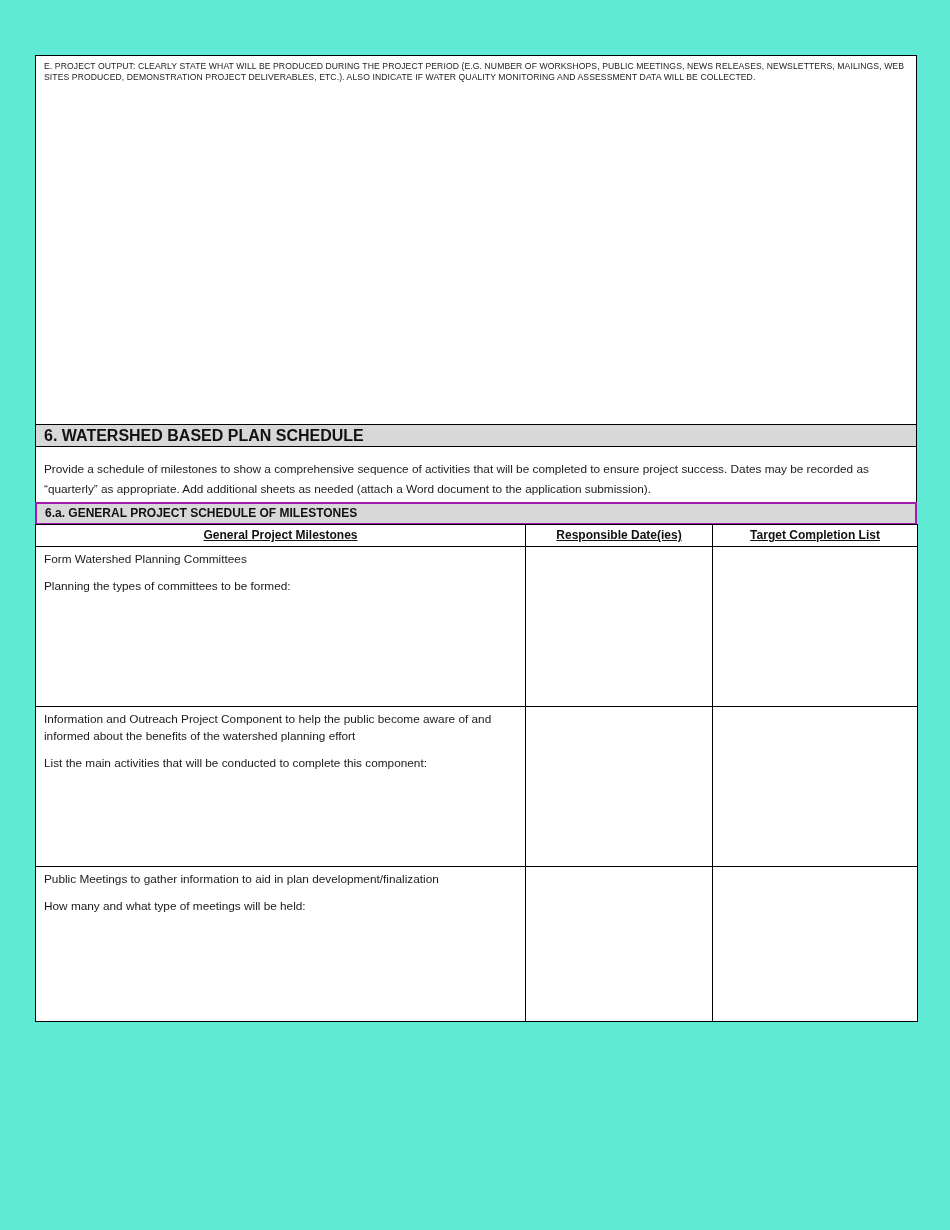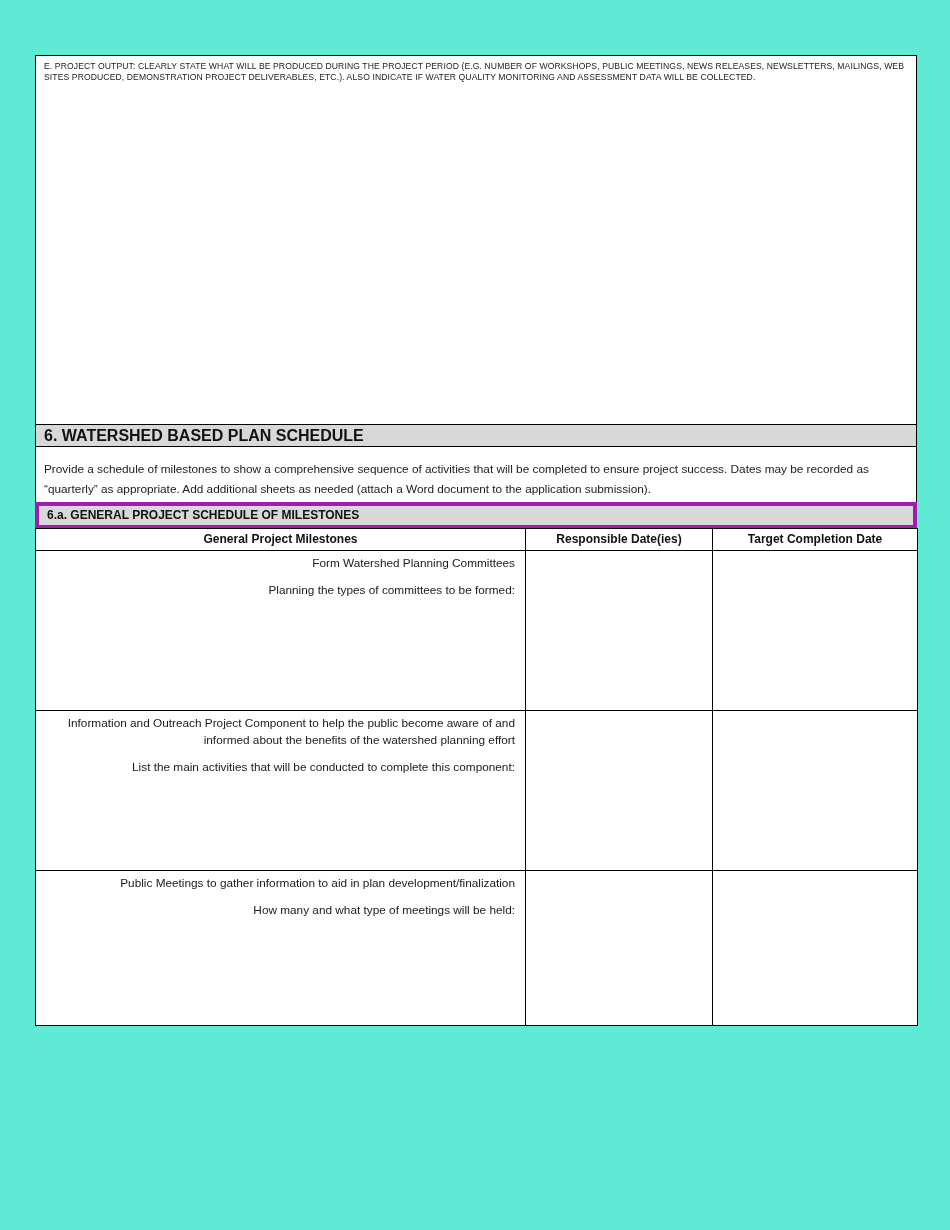--- a/index.html
+++ b/index.html
@@ -51,52 +51,52 @@
   .instructions {
     border: 1px solid #000;
     margin-top: -1px;
     background: #fff;
     font-size: 11.8px;
     line-height: 20px;
     padding: 12px 8px 3px 8px;
     color: #1a1a1a;
   }
   .sub-header {
-    border: 4px solid #a21caf;
+    border: 2px solid #a21caf;
     margin-top: -1px;
     background: #d8d8d8;
     font-weight: bold;
     font-size: 12px;
     line-height: 19px;
     padding: 0 8px;
     color: #111;
   }
   
   table.milestones {
     border-collapse: collapse;
     table-layout: fixed;
     width: 882px;
     margin-top: -1px;
     background: #fff;
   }
   table.milestones th,
   table.milestones td {
     border: 1px solid #000;
     vertical-align: top;
-    text-align: right;
   }
   table.milestones th {
     font-size: 12px;
     font-weight: bold;
     text-align: center;
     height: 22px;
     line-height: 21px;
     padding: 0 4px;
     background: #fff;
     color: #111;
+    text-decoration: underline;
   }
   table.milestones td {
     padding: 4px 10px 4px 8px;
     font-size: 11.8px;
     line-height: 17px;
     color: #1a1a1a;
   }
   td.milestone-cell p.m-title   { margin: 0 0 10px 0; }
   td.milestone-cell p.m-prompt  { margin: 0; }
   tr.row-h-160 { height: 160px; }
@@ -130,21 +130,21 @@
     <table class="milestones">
       <colgroup>
         <col style="width:490px">
         <col style="width:187px">
         <col style="width:205px">
       </colgroup>
       <thead>
         <tr>
           <th>General Project Milestones</th>
           <th>Responsible Date(ies)</th>
-          <th>Target Completion Date</th>
+          <th>Target Completion List</th>
         </tr>
       </thead>
       <tbody>
         <tr class="row-h-160">
           <td class="milestone-cell">
             <p class="m-title">Form Watershed Planning Committees</p>
             <p class="m-prompt">Planning the types of committees to be formed:</p>
           </td>
           <td></td>
           <td></td>

